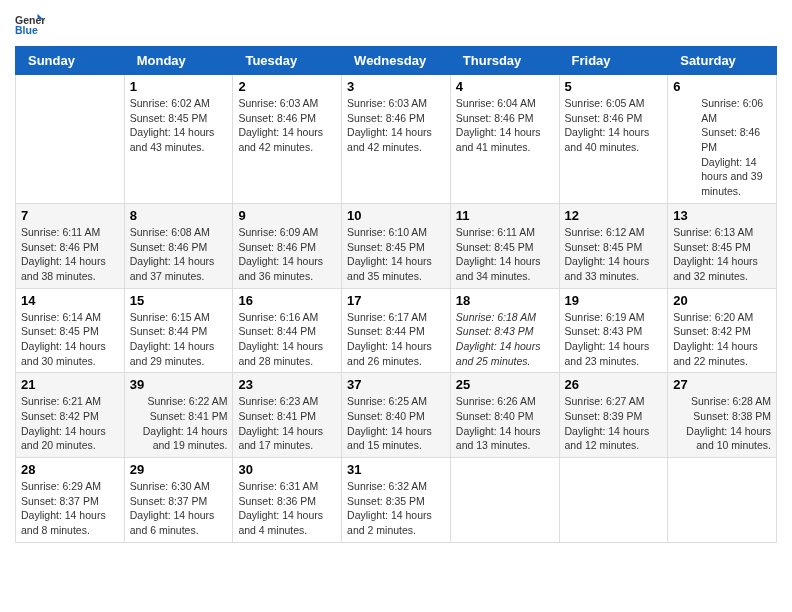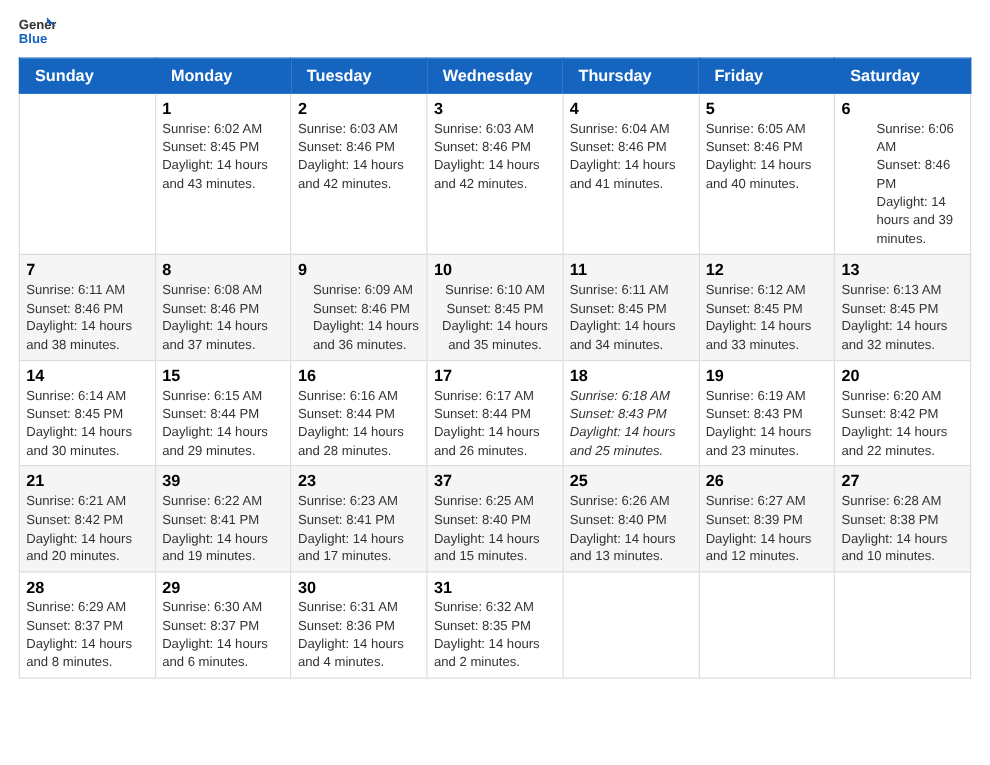--- a/index.html
+++ b/index.html
@@ -156,27 +156,27 @@
 Daylight: 14 hours and 38 minutes.</div>
         </td>
         <td>
           <span class="day-num">8</span>
           <div class="day-detail" style="white-space: pre-line;">Sunrise: 6:08 AM
 Sunset: 8:46 PM
 Daylight: 14 hours and 37 minutes.</div>
         </td>
         <td>
           <span class="day-num">9</span>
-          <div class="day-detail" style="white-space: pre-line; margin-left: 12px;">Sunrise: 6:09 AM
+          <div class="day-detail" style="white-space: pre-line;">Sunrise: 6:09 AM
 Sunset: 8:46 PM
 Daylight: 14 hours and 36 minutes.</div>
         </td>
         <td>
           <span class="day-num">10</span>
-          <div class="day-detail" style="white-space: pre-line; text-align: center;">Sunrise: 6:10 AM
+          <div class="day-detail" style="white-space: pre-line;">Sunrise: 6:10 AM
 Sunset: 8:45 PM
 Daylight: 14 hours and 35 minutes.</div>
         </td>
         <td>
           <span class="day-num">11</span>
           <div class="day-detail" style="white-space: pre-line;">Sunrise: 6:11 AM
 Sunset: 8:45 PM
 Daylight: 14 hours and 34 minutes.</div>
         </td>
         <td>
@@ -238,21 +238,21 @@
       </tr>
       <tr>
         <td>
           <span class="day-num">21</span>
           <div class="day-detail" style="white-space: pre-line;">Sunrise: 6:21 AM
 Sunset: 8:42 PM
 Daylight: 14 hours and 20 minutes.</div>
         </td>
         <td>
           <span class="day-num">39</span>
-          <div class="day-detail" style="white-space: pre-line;">Sunrise: 6:22 AM
+          <div class="day-detail" style="white-space: pre-line; text-align: right;">Sunrise: 6:22 AM
 Sunset: 8:41 PM
 Daylight: 14 hours and 19 minutes.</div>
         </td>
         <td>
           <span class="day-num">23</span>
           <div class="day-detail" style="white-space: pre-line;">Sunrise: 6:23 AM
 Sunset: 8:41 PM
 Daylight: 14 hours and 17 minutes.</div>
         </td>
         <td>
@@ -268,21 +268,21 @@
 Daylight: 14 hours and 13 minutes.</div>
         </td>
         <td>
           <span class="day-num">26</span>
           <div class="day-detail" style="white-space: pre-line;">Sunrise: 6:27 AM
 Sunset: 8:39 PM
 Daylight: 14 hours and 12 minutes.</div>
         </td>
         <td>
           <span class="day-num">27</span>
-          <div class="day-detail" style="white-space: pre-line;">Sunrise: 6:28 AM
+          <div class="day-detail" style="white-space: pre-line; text-align: right;">Sunrise: 6:28 AM
 Sunset: 8:38 PM
 Daylight: 14 hours and 10 minutes.</div>
         </td>
       </tr>
       <tr>
         <td>
           <span class="day-num">28</span>
           <div class="day-detail" style="white-space: pre-line;">Sunrise: 6:29 AM
 Sunset: 8:37 PM
 Daylight: 14 hours and 8 minutes.</div>

